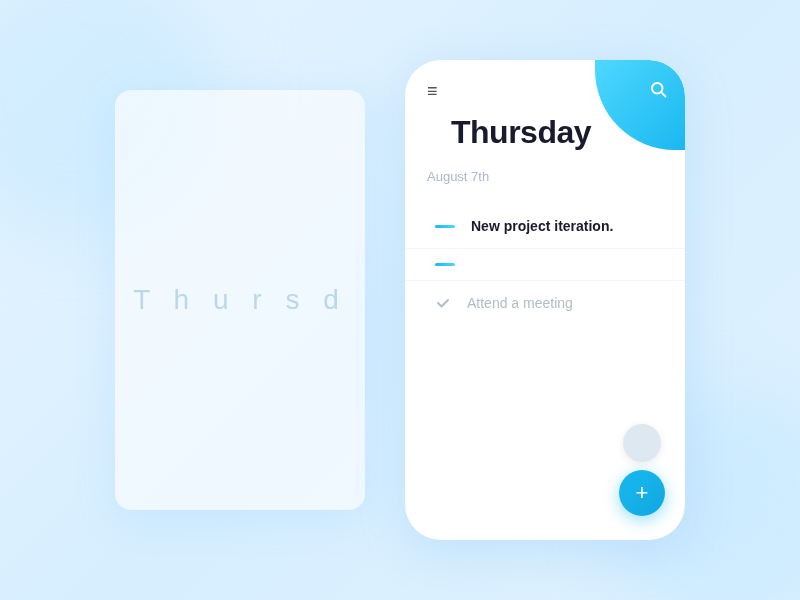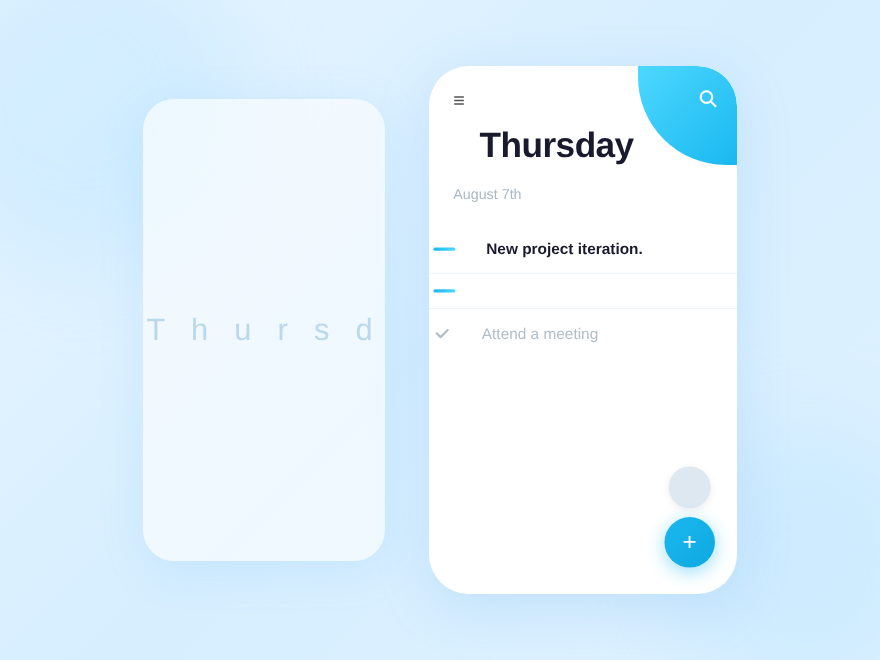--- a/index.html
+++ b/index.html
@@ -18,24 +18,24 @@
     .scene {
       display: flex;
       align-items: center;
       justify-content: center;
       gap: 40px;
       position: relative;
     }
 
     
     .phone-left {
-      width: 220px;
+      width: 250px;
       height: 420px;
       background: rgba(255, 255, 255, 0.6);
-      border-radius: 28px;
+      border-radius: 16px;
       box-shadow: 0 8px 40px rgba(100, 180, 255, 0.15);
       display: flex;
       align-items: center;
       justify-content: center;
       position: relative;
       overflow: hidden;
     }
 
     .phone-left-text {
       font-size: 28px;
@@ -114,23 +114,23 @@
 
     
     .task-list {
       padding: 10px 0 0 0;
       flex: 1;
     }
 
     .task-item {
       display: flex;
       align-items: center;
-      padding: 14px 4px;
+      padding: 14px 30px;
       border-bottom: 1px solid #f0f5fa;
-      gap: 28px;
+      gap: 16px;
     }
 
     .task-item:last-child {
       border-bottom: none;
     }
 
     .task-dash {
       width: 20px;
       height: 3px;
       background: linear-gradient(90deg, #1ab8f0, #4dd8ff);

